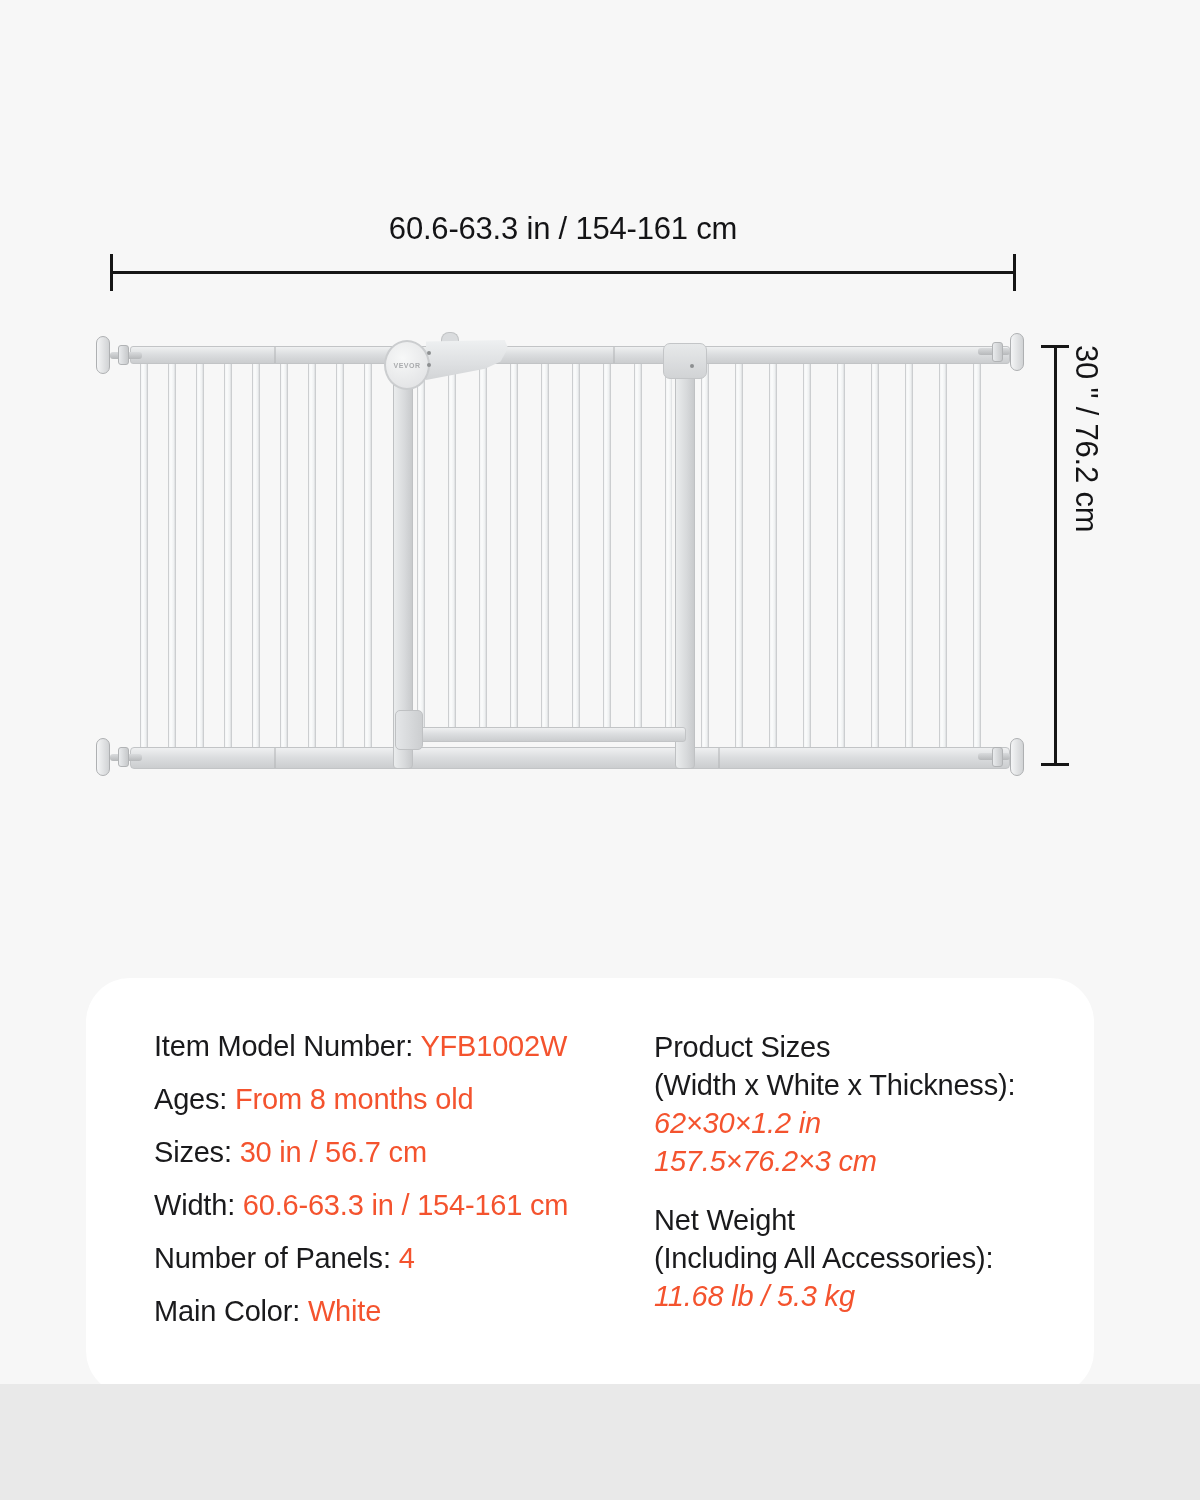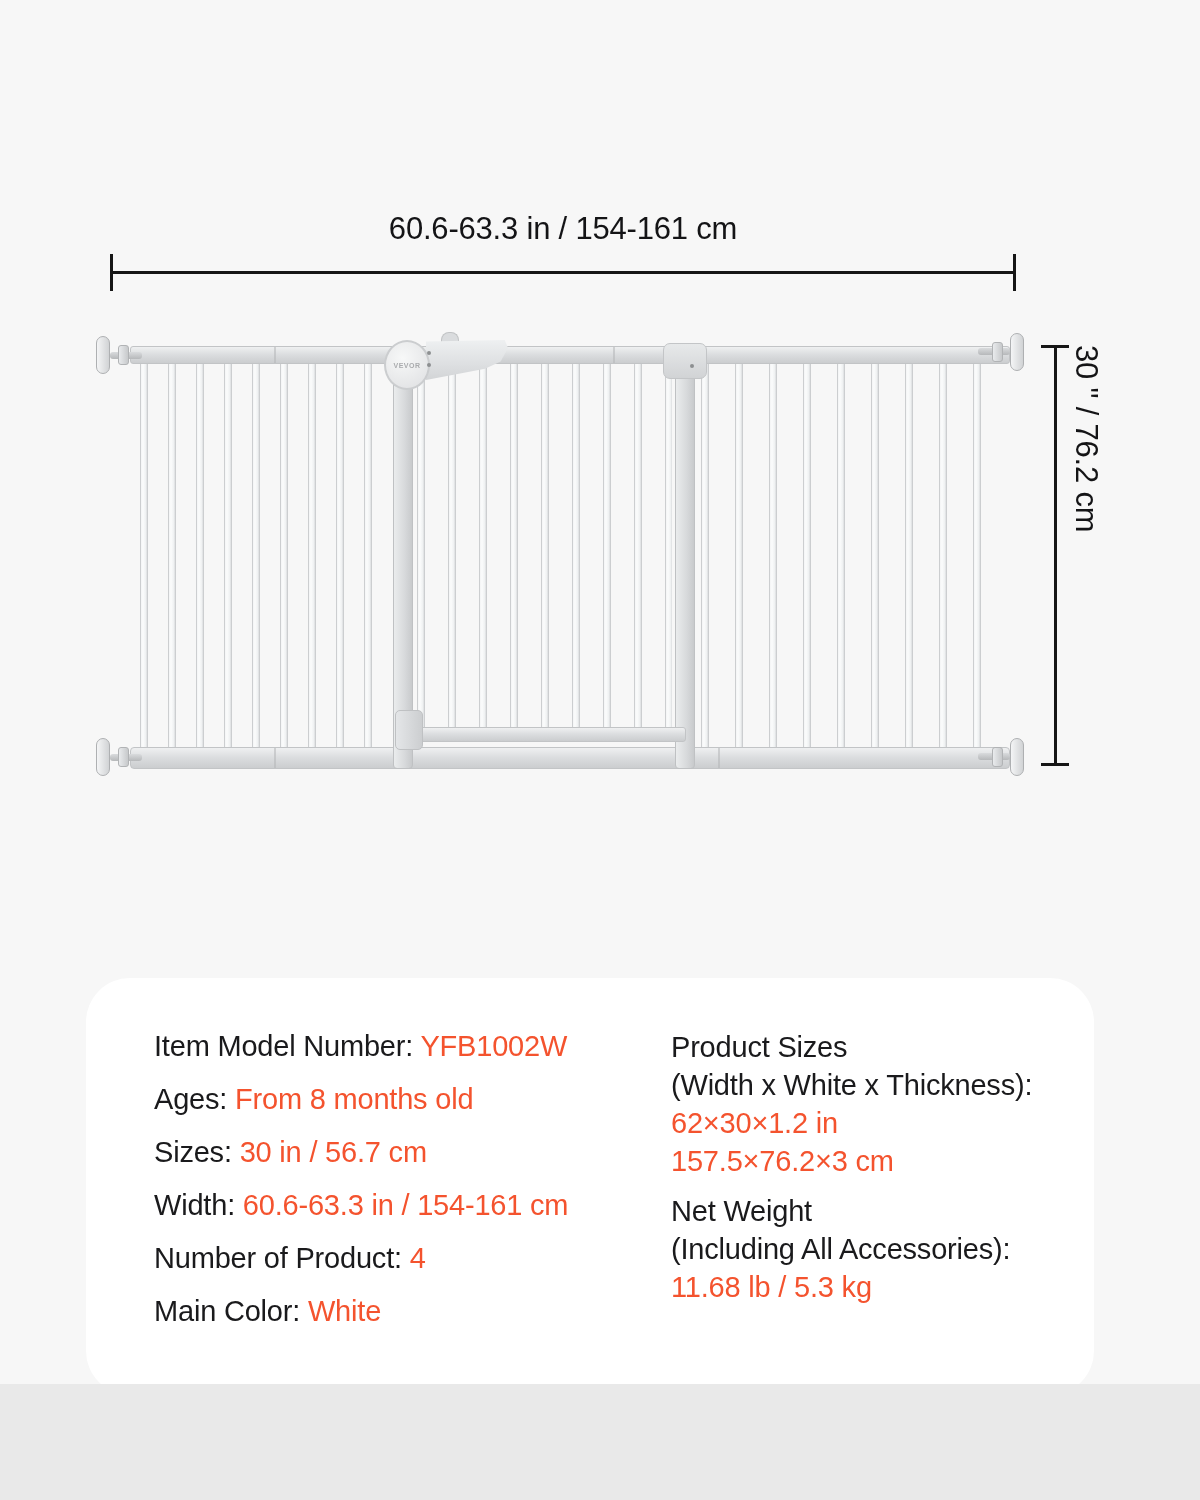--- a/index.html
+++ b/index.html
@@ -44,26 +44,26 @@
   .hinge-right{position:absolute;left:663px;top:343px;width:44px;height:36px;border-radius:7px;
     background:linear-gradient(180deg,#e7e9ea,#d1d3d5);border:1px solid #c3c5c7;}
   .door-hinge-bottom{position:absolute;left:395px;top:710px;width:28px;height:40px;border-radius:5px;
     background:linear-gradient(90deg,#e4e6e8,#ccced0);border:1px solid #bfc1c3;}
 
   
   .spec-panel{position:absolute;left:86px;top:978px;width:1008px;height:417px;border-radius:44px;
     background:var(--panel);}
   .spec-col-left{position:absolute;left:68px;top:50px;display:flex;flex-direction:column;gap:16px;}
   .spec-row{font-size:29px;line-height:37px;letter-spacing:-.2px;}
-  .spec-col-right{position:absolute;left:568px;top:50px;display:flex;flex-direction:column;gap:12px;margin-left:17px;}
+  .spec-col-right{position:absolute;left:568px;top:50px;display:flex;flex-direction:column;gap:21px;}
   .spec-block{font-size:29px;letter-spacing:-.2px;}
   .lbl{color:var(--ink);}
   .lbl-line{color:var(--ink);line-height:38px;}
   .accent{color:var(--accent);}
-  .val-line{line-height:38px;}
+  .val-line{line-height:38px;font-style:italic;}
 </style>
 </head>
 <body>
 
 <div class="canvas">
 
   <div class="dim-label-h">60.6-63.3 in / 154-161 cm</div>
   <div class="dim" style="left:110px;top:271px;width:906px;height:3px;"></div>
   <div class="dim" style="left:110px;top:254px;width:3px;height:37px;"></div>
   <div class="dim" style="left:1013px;top:254px;width:3px;height:37px;"></div>
@@ -129,21 +129,21 @@
       <div class="spec-row">
         <span class="lbl">Ages: </span><span class="accent">From 8 months old</span>
       </div>
       <div class="spec-row">
         <span class="lbl">Sizes: </span><span class="accent">30 in / 56.7 cm</span>
       </div>
       <div class="spec-row">
         <span class="lbl">Width: </span><span class="accent">60.6-63.3 in / 154-161 cm</span>
       </div>
       <div class="spec-row">
-        <span class="lbl">Number of Product: </span><span class="accent">4</span>
+        <span class="lbl">Number of Panels: </span><span class="accent">4</span>
       </div>
       <div class="spec-row">
         <span class="lbl">Main Color: </span><span class="accent">White</span>
       </div>
     </div>
 
     <div class="spec-col-right">
       <div class="spec-block">
         <div class="lbl-line">Product Sizes</div>
         <div class="lbl-line">(Width x White x Thickness):</div>

